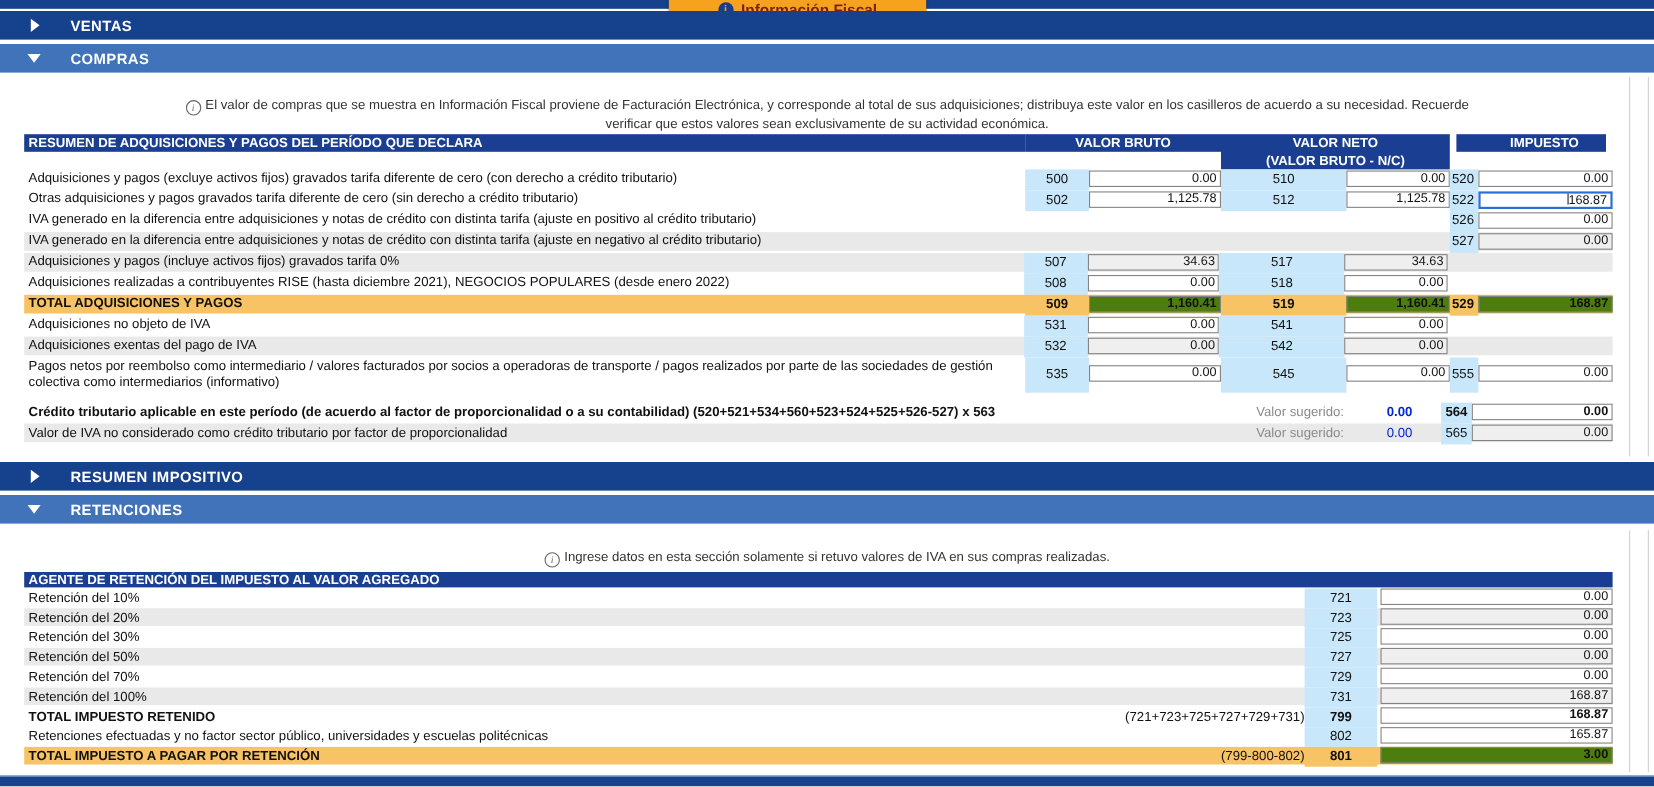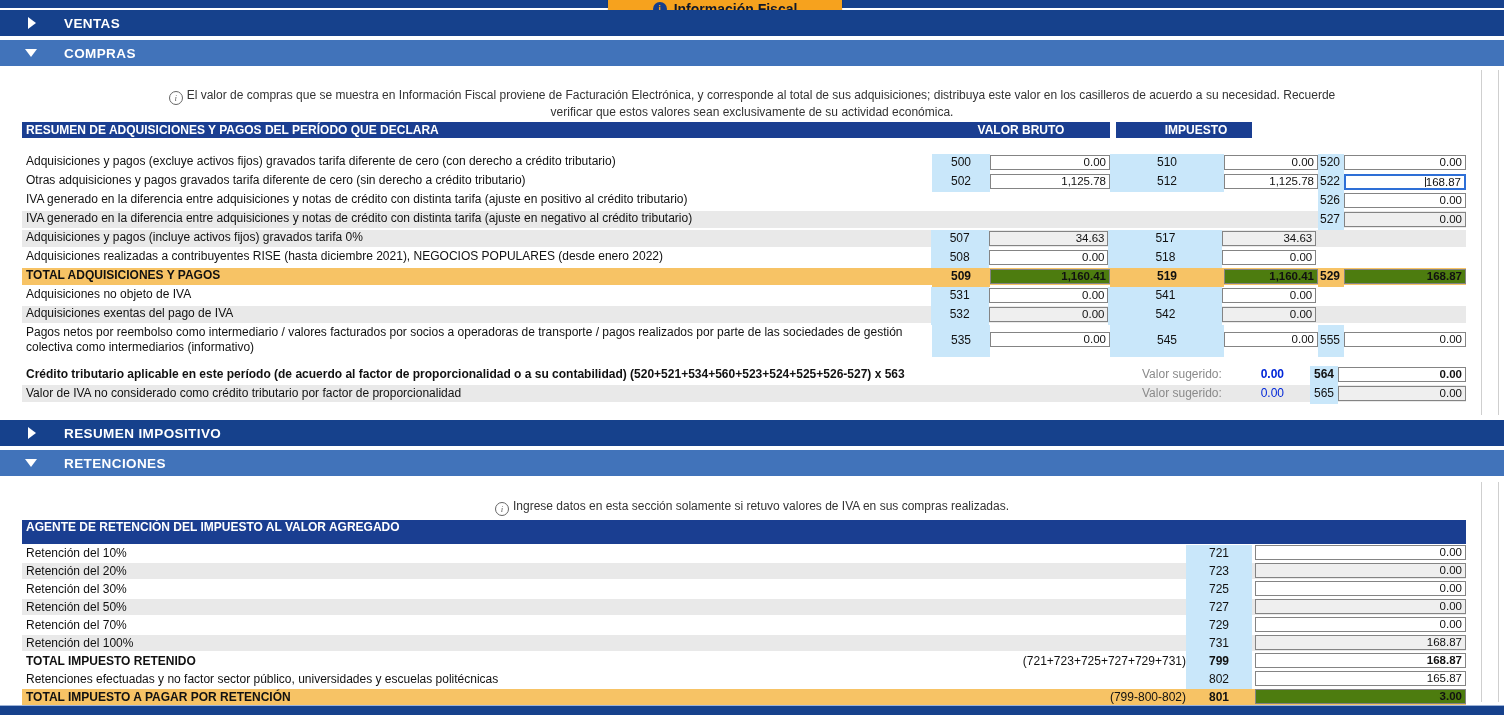--- a/index.html
+++ b/index.html
@@ -3,21 +3,21 @@
 <meta charset="utf-8">
 <style>
   html,body{margin:0;padding:0;background:#fff;}
   .page{position:relative;width:1504px;height:715px;overflow:hidden;background:#fff;
         font-family:"Liberation Sans",sans-serif;color:#111;}
   
   .topstrip{position:absolute;left:0;top:0;width:1504px;height:8px;background:#16418C;}
   .btn-fiscal{position:absolute;left:608px;top:-12px;width:234px;height:34px;background:#F6A21E;
       border-radius:10px;display:flex;align-items:flex-end;justify-content:center;gap:7px;
       padding-bottom:5px;box-sizing:border-box;cursor:pointer;box-shadow:0 1px 2px rgba(0,0,0,.25);}
-  .btn-fiscal .txt{color:#0f172a;font-weight:bold;font-size:14px;}
+  .btn-fiscal .txt{color:#7f1d1d;font-weight:bold;font-size:14px;}
   .ic-circle{width:14px;height:14px;border-radius:50%;background:#163E8C;color:#F6A21E;
       font-size:10px;font-weight:bold;display:flex;align-items:center;justify-content:center;margin-bottom:1px;}
   
   .secbar{position:absolute;left:0;width:1504px;height:26px;display:flex;align-items:center;cursor:pointer;}
   .secbar.navy{background:#16418C;}
   .secbar.blue{background:#4173BA;}
   .secbar .lbl{color:#fff;font-weight:bold;font-size:13.5px;letter-spacing:.4px;margin-left:64px;}
   .arr-right{position:absolute;left:28px;width:0;height:0;border-top:6px solid transparent;
       border-bottom:6px solid transparent;border-left:8px solid #fff;}
   .arr-down{position:absolute;left:25px;width:0;height:0;border-left:6px solid transparent;
@@ -62,21 +62,21 @@
   .cr-row.gray{background:#E9E9E9;}
   .cr-label{width:1120px;box-sizing:border-box;padding-left:4px;line-height:16px;}
   .cr-label.b{font-weight:bold;}
   .sug-l{width:82px;color:#8a8a8a;line-height:16px;}
   .sug-v{width:60px;text-align:right;color:#0026D8;line-height:16px;}
   .sug-v.b{font-weight:bold;}
   .cr-spacer{width:26px;}
   .cr-code{width:28px;}
   .cr-inp{width:128px;}
   
-  .rt-titlebar{height:24px;line-height:14px;margin-bottom:1px;width:1444px;padding-left:4px;box-sizing:border-box;}
+  .rt-titlebar{height:14px;line-height:14px;margin-bottom:1px;width:1444px;padding-left:4px;box-sizing:border-box;}
   .rt-row{display:flex;height:16px;margin-bottom:2px;align-items:flex-start;font-size:12px;}
   .rt-row.gray{background:#E9E9E9;}
   .rt-row.orange{background:#F7C365;}
   .rt-label{flex:1;box-sizing:border-box;padding-left:4px;line-height:16px;}
   .rt-label.b{font-weight:bold;}
   .rt-formula{width:180px;text-align:right;line-height:16px;}
   .rt-code{width:66px;height:18px;line-height:16px;}
   .rt-gap{width:3px;}
   .rt-inp{width:211px;}
   .rt-row .inpwrap{padding-top:0px;}
@@ -109,20 +109,24 @@
   <div class="info-line" style="top:88px">
     <div style="width:1190px;margin:0 auto;">
       <span class="i-icon">i</span><span>El valor de compras que se muestra en Información Fiscal proviene de Facturación Electrónica, y corresponde al total de sus adquisiciones; distribuya este valor en los casilleros de acuerdo a su necesidad. Recuerde verificar que estos valores sean exclusivamente de su actividad económica.</span>
     </div>
   </div>
 
   <div class="tablewrap" style="top:122px">
     <div class="hdr-row">
       <div class="hbar h-title">RESUMEN DE ADQUISICIONES Y PAGOS DEL PERÍODO QUE DECLARA</div>
       <div class="hbar h-bruto">VALOR BRUTO</div>
+      <div class="hbar h-neto">
+        <div>VALOR NETO</div>
+        <div>(VALOR BRUTO - N/C)</div>
+      </div>
       <div class="hbar h-imp">IMPUESTO GENERADO</div>
     </div>
     <div>
         <div class="c-row">
           <div class="c-label">Adquisiciones y pagos (excluye activos fijos) gravados tarifa diferente de cero (con derecho a crédito tributario)</div>
           <div class="code w-code1">500</div>
           <div class="inpwrap w-inp1">
             <div class="inp">0.00</div>
           </div>
           <div class="code w-code2">510</div>

